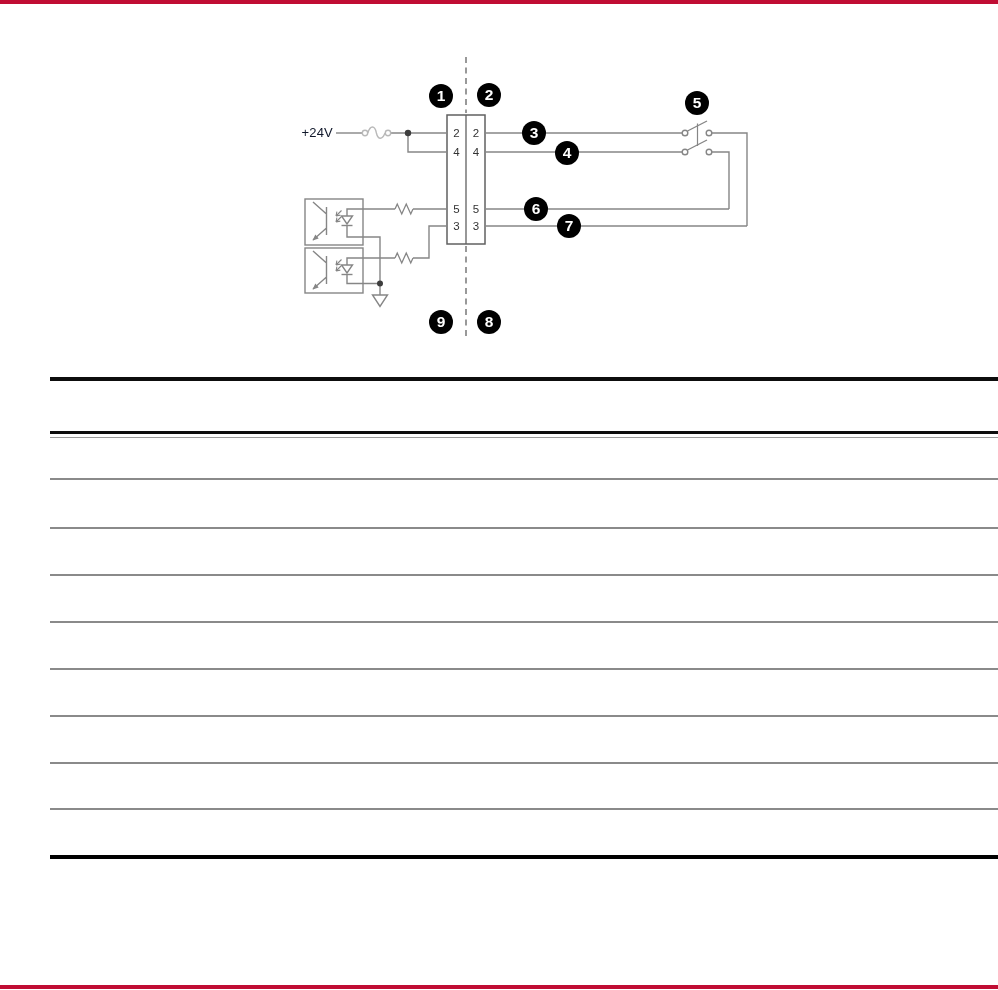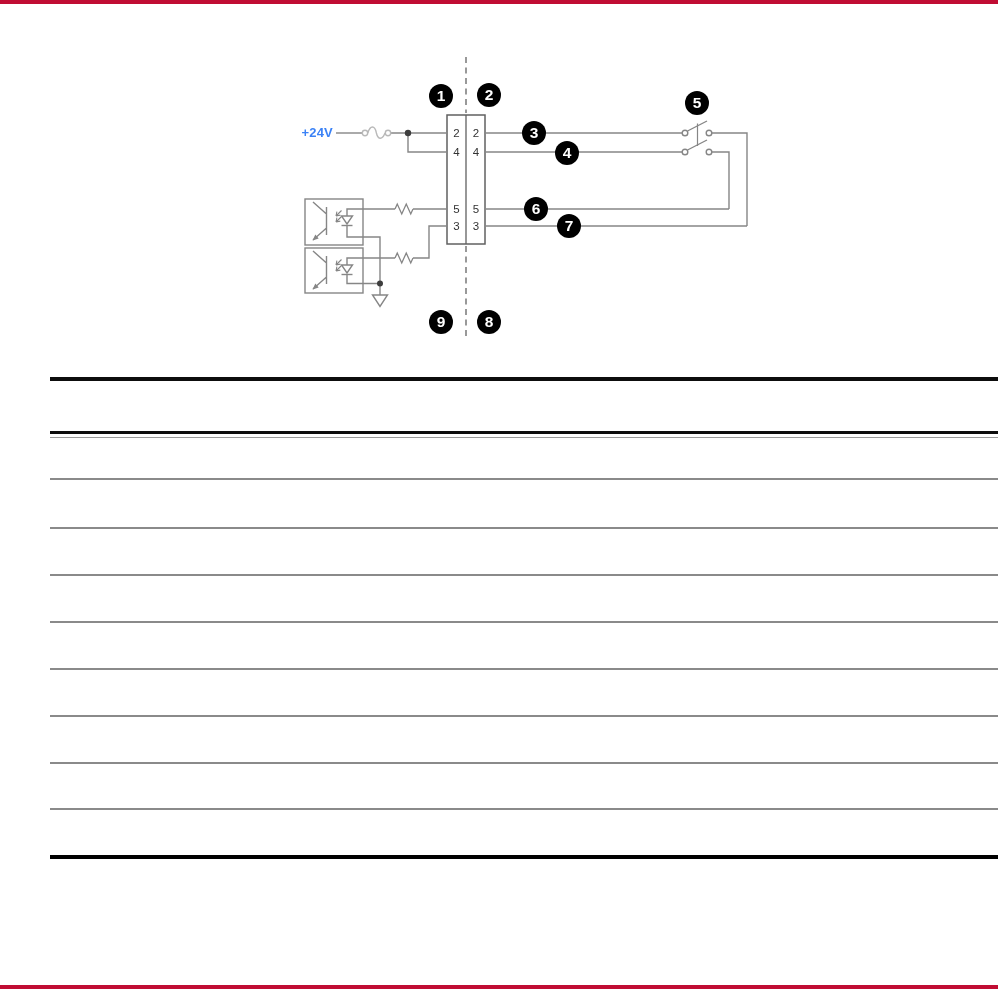--- a/index.html
+++ b/index.html
@@ -10,21 +10,21 @@
   }
   .accent-bar { position: absolute; left: 0; width: 998px; background: #C00D33; }
   .accent-top { top: 0; height: 4px; }
   .accent-bottom { top: 985px; height: 4px; }
 
   .diagram-layer { position: absolute; left: 0; top: 0; width: 998px; height: 360px; }
   .diagram-svg { position: absolute; left: 0; top: 0; }
 
   .supply-label {
     position: absolute; left: 293px; top: 126px; width: 40px; height: 14px;
-    font-size: 13px; font-weight: 700; color: #3b82f6; text-align: right;
+    font-size: 13px; font-weight: 400; color: #0f172a; text-align: right;
     line-height: 14px; letter-spacing: 0.2px;
   }
   .pin {
     position: absolute; width: 16px; height: 14px; text-align: center;
     font-size: 11.5px; line-height: 14px; color: #333333;
   }
   .pin-left  { left: 448.5px; }
   .pin-right { left: 468px; }
 
   .callout {

